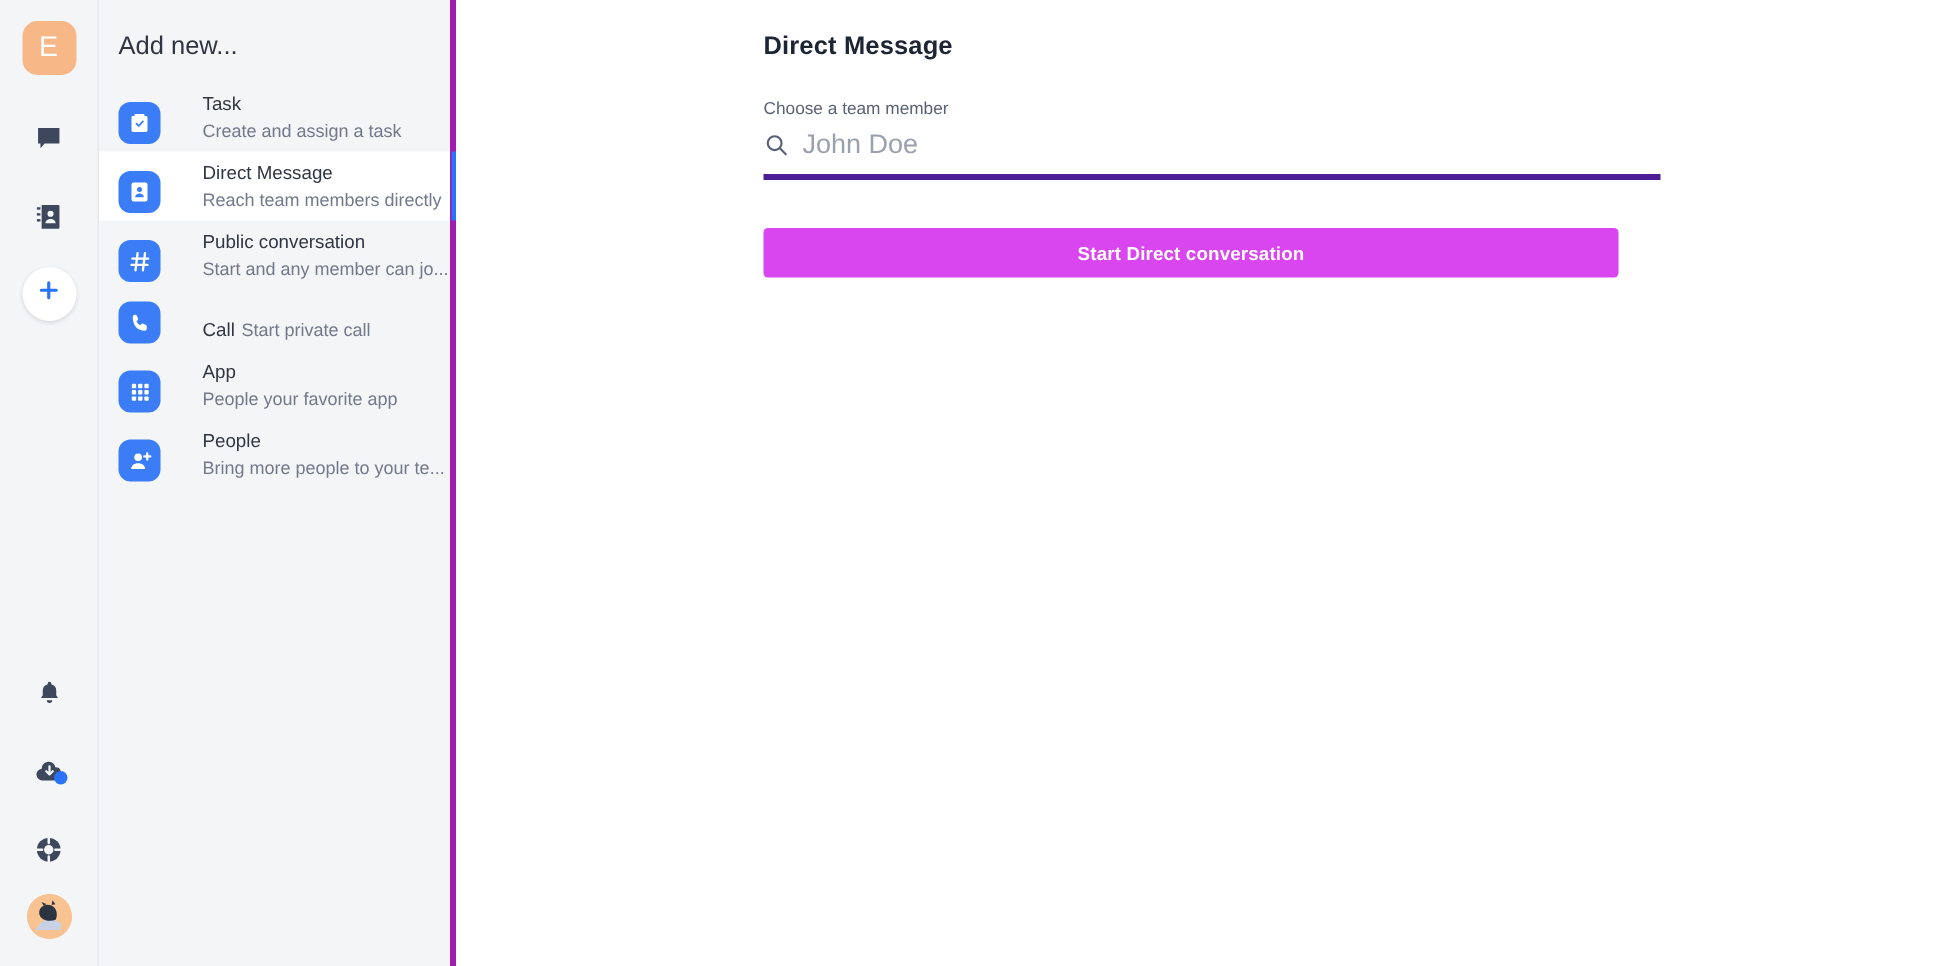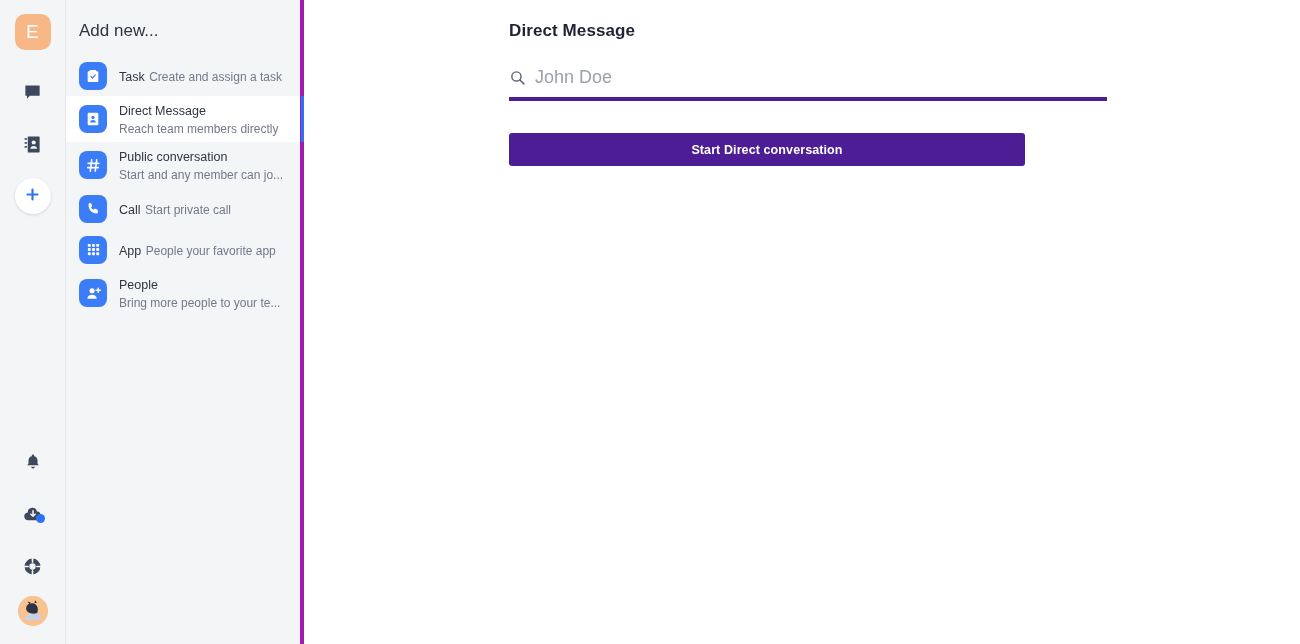--- a/index.html
+++ b/index.html
@@ -81,24 +81,25 @@
     position: relative;
   }
   .panel-title {
     font-size: 17px; color: #2f3542;
     padding: 21px 0 0 13px;
     font-weight: 400;
   }
   .panel-list { margin-top: 14px; }
 
   .add-item {
-    display: flex; align-items: center;
+    display: flex; align-items: flex-end;
     padding: 5px 10px 5px 13px;
     cursor: pointer; position: relative;
     min-height: 41px;
+    gap: 16px;
   }
   .add-item.selected { background: #ffffff; }
   .add-item.selected::after {
     content: ""; position: absolute;
     right: -4px; top: 0; bottom: 0;
     width: 3px; background: #2a72f8;
   }
   .item-icon {
     width: 28px; height: 28px; flex: 0 0 28px;
     border-radius: 8px; background: #3b7df6;
@@ -138,22 +139,22 @@
   .field-input {
     border: 0; outline: none; background: transparent;
     font-family: "Liberation Sans", sans-serif;
     font-size: 18px; color: #6d7484;
     width: 100%; padding: 0; line-height: 22px;
   }
   .field-input::placeholder { color: #9aa0ad; }
 
   .primary-btn {
     margin-top: 32px;
-    width: 516px; height: 33px;
-    background: #4c1d95;
+    width: 570px; height: 33px;
+    background: #d946ef;
     border: 0; border-radius: 3px;
     color: #ffffff; font-size: 12.5px; font-weight: 700;
     font-family: "Liberation Sans", sans-serif;
     cursor: pointer;
     display: flex; align-items: center; justify-content: center;
     letter-spacing: .1px;
   }
 </style>
 </head>
 <body>
@@ -331,20 +332,21 @@
 
     </div>
   </div>
 
   <div class="main">
     <div class="content">
 
       <div class="page-title">Direct Message</div>
 
       <div class="field">
+        <div class="field-label">Choose a team member</div>
         <div class="field-row">
           <span class="search-glyph">
             <svg width="17" height="17" viewBox="0 0 24 24" fill="none" stroke="#5a6174" stroke-width="2" stroke-linecap="round">
               <circle cx="10.5" cy="10.5" r="6.5"></circle>
               <path d="M15.4 15.4 21 21"></path>
             </svg>
           </span>
           <input class="field-input" type="text" value="" placeholder="John Doe" style="">
         </div>
       </div>

